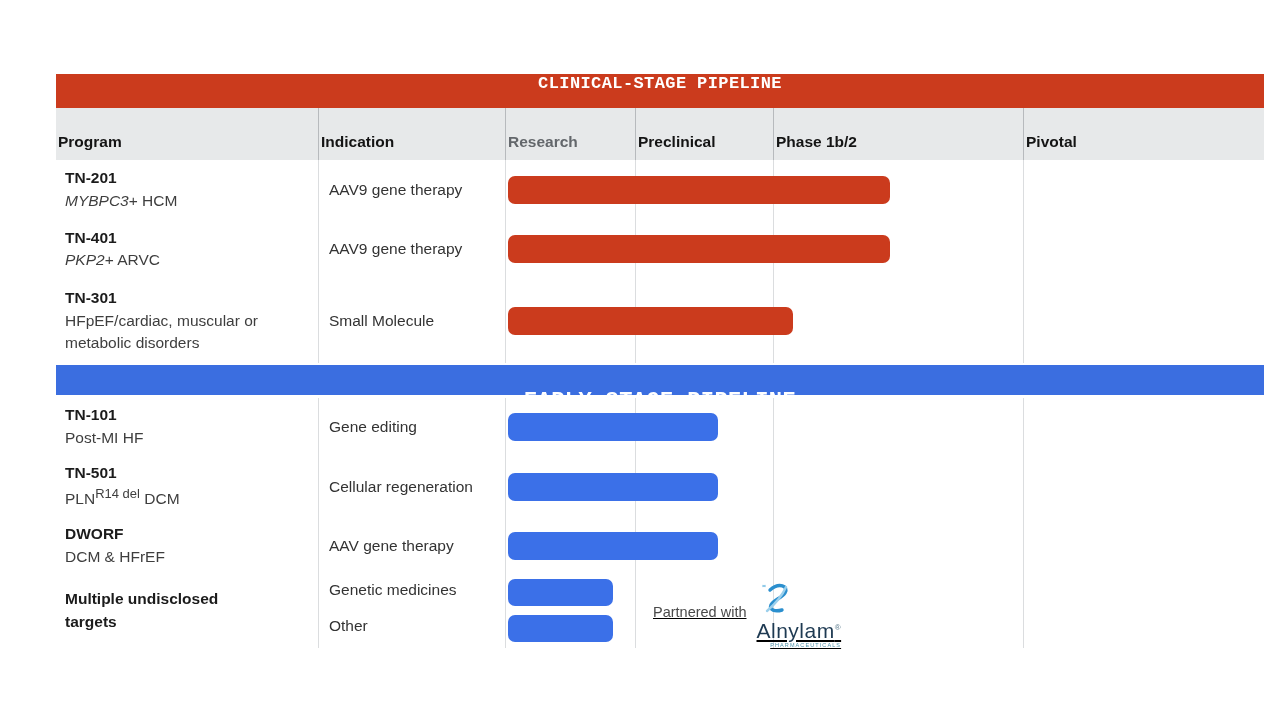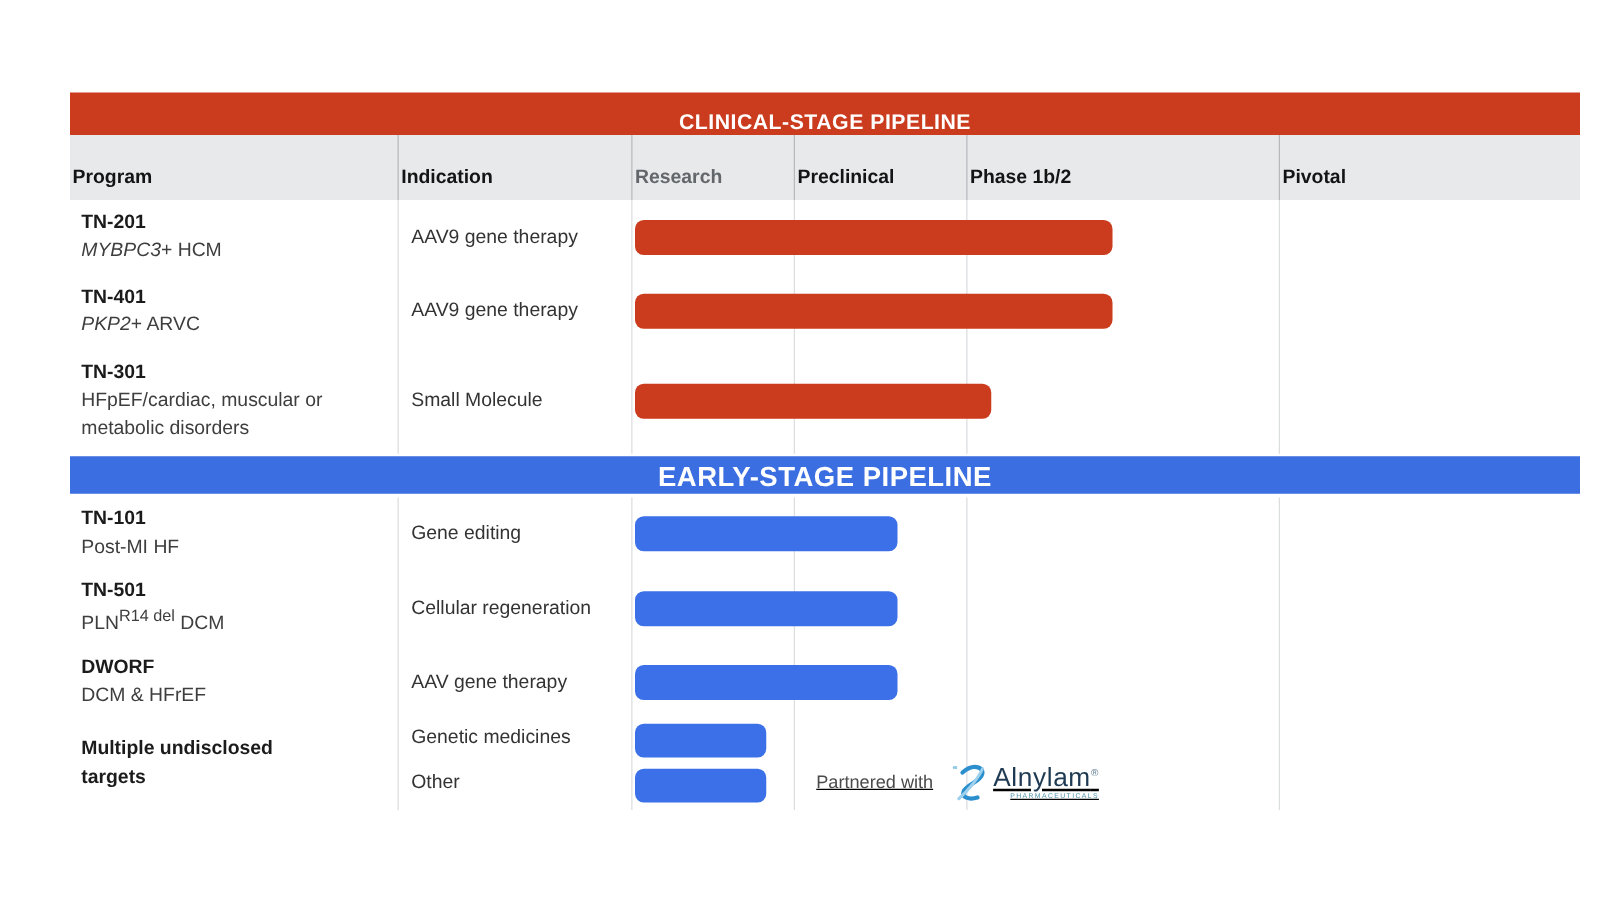--- a/index.html
+++ b/index.html
@@ -1,21 +1,21 @@
 <!DOCTYPE html>
 <html><head>
 <meta charset="utf-8">
 <style>
   * { margin:0; padding:0; box-sizing:border-box; }
   html,body { width:1280px; height:720px; background:#ffffff;
     font-family:"Liberation Sans", sans-serif; }
   .slide { position:relative; width:1280px; height:720px; overflow:hidden; }
   .pipeline { position:absolute; left:56px; top:74px; width:1208px; }
 
-  .band { width:100%; display:flex; align-items:flex-end; justify-content:center; }
+  .band { width:100%; display:flex; align-items:flex-start; justify-content:center;font-family:Liberation Mono, monospace; }
   .band-red { height:34px; }
   .band-blue { height:30px; margin-top:2px; margin-bottom:3px; }
   .band-title { color:#fff; font-weight:bold; font-size:17px; letter-spacing:.4px; }
   .band-blue .band-title { font-size:22px;margin-top:24px; }
 
   .grid6 { display:grid; grid-template-columns:262px 187px 130px 138px 250px 241px; }
 
   .thead { background:#E7E9EA; height:52px; }
   .th { display:flex; align-items:flex-end; padding:0 0 9px 2px;
         font-weight:bold; font-size:15.5px; color:#141414; }
@@ -41,21 +41,21 @@
   .bar { height:28px; border-radius:7px; margin-left:3px; }
   .bar-sm { height:27px; }
   .stack { gap:9px; }
 
   .ind-line { height:27px; display:flex; align-items:center; }
   .ind-gap { margin-bottom:9px; }
 
   .partner { position:absolute; left:148px; bottom:4px; display:flex;
              align-items:center; gap:10px; z-index:3;text-decoration:underline; }
   .partner-label { font-size:14.5px; color:#4A4A4A; }
-  .alny { display:flex; align-items:flex-start; }
+  .alny { display:flex; align-items:flex-start;flex-direction:column; }
   .alny-word { font-size:21px; color:#1E3A52; letter-spacing:.5px; line-height:1;
                position:relative; top:4px; }
   .alny-reg { font-size:8px; color:#5A7A8C; vertical-align:super; }
   .alny-sub { display:block; font-size:5.5px; letter-spacing:1.1px; color:#4E93AB;
               text-align:right; margin-top:2px; }
 </style>
 </head>
 <body>
 
 <div class="slide">

